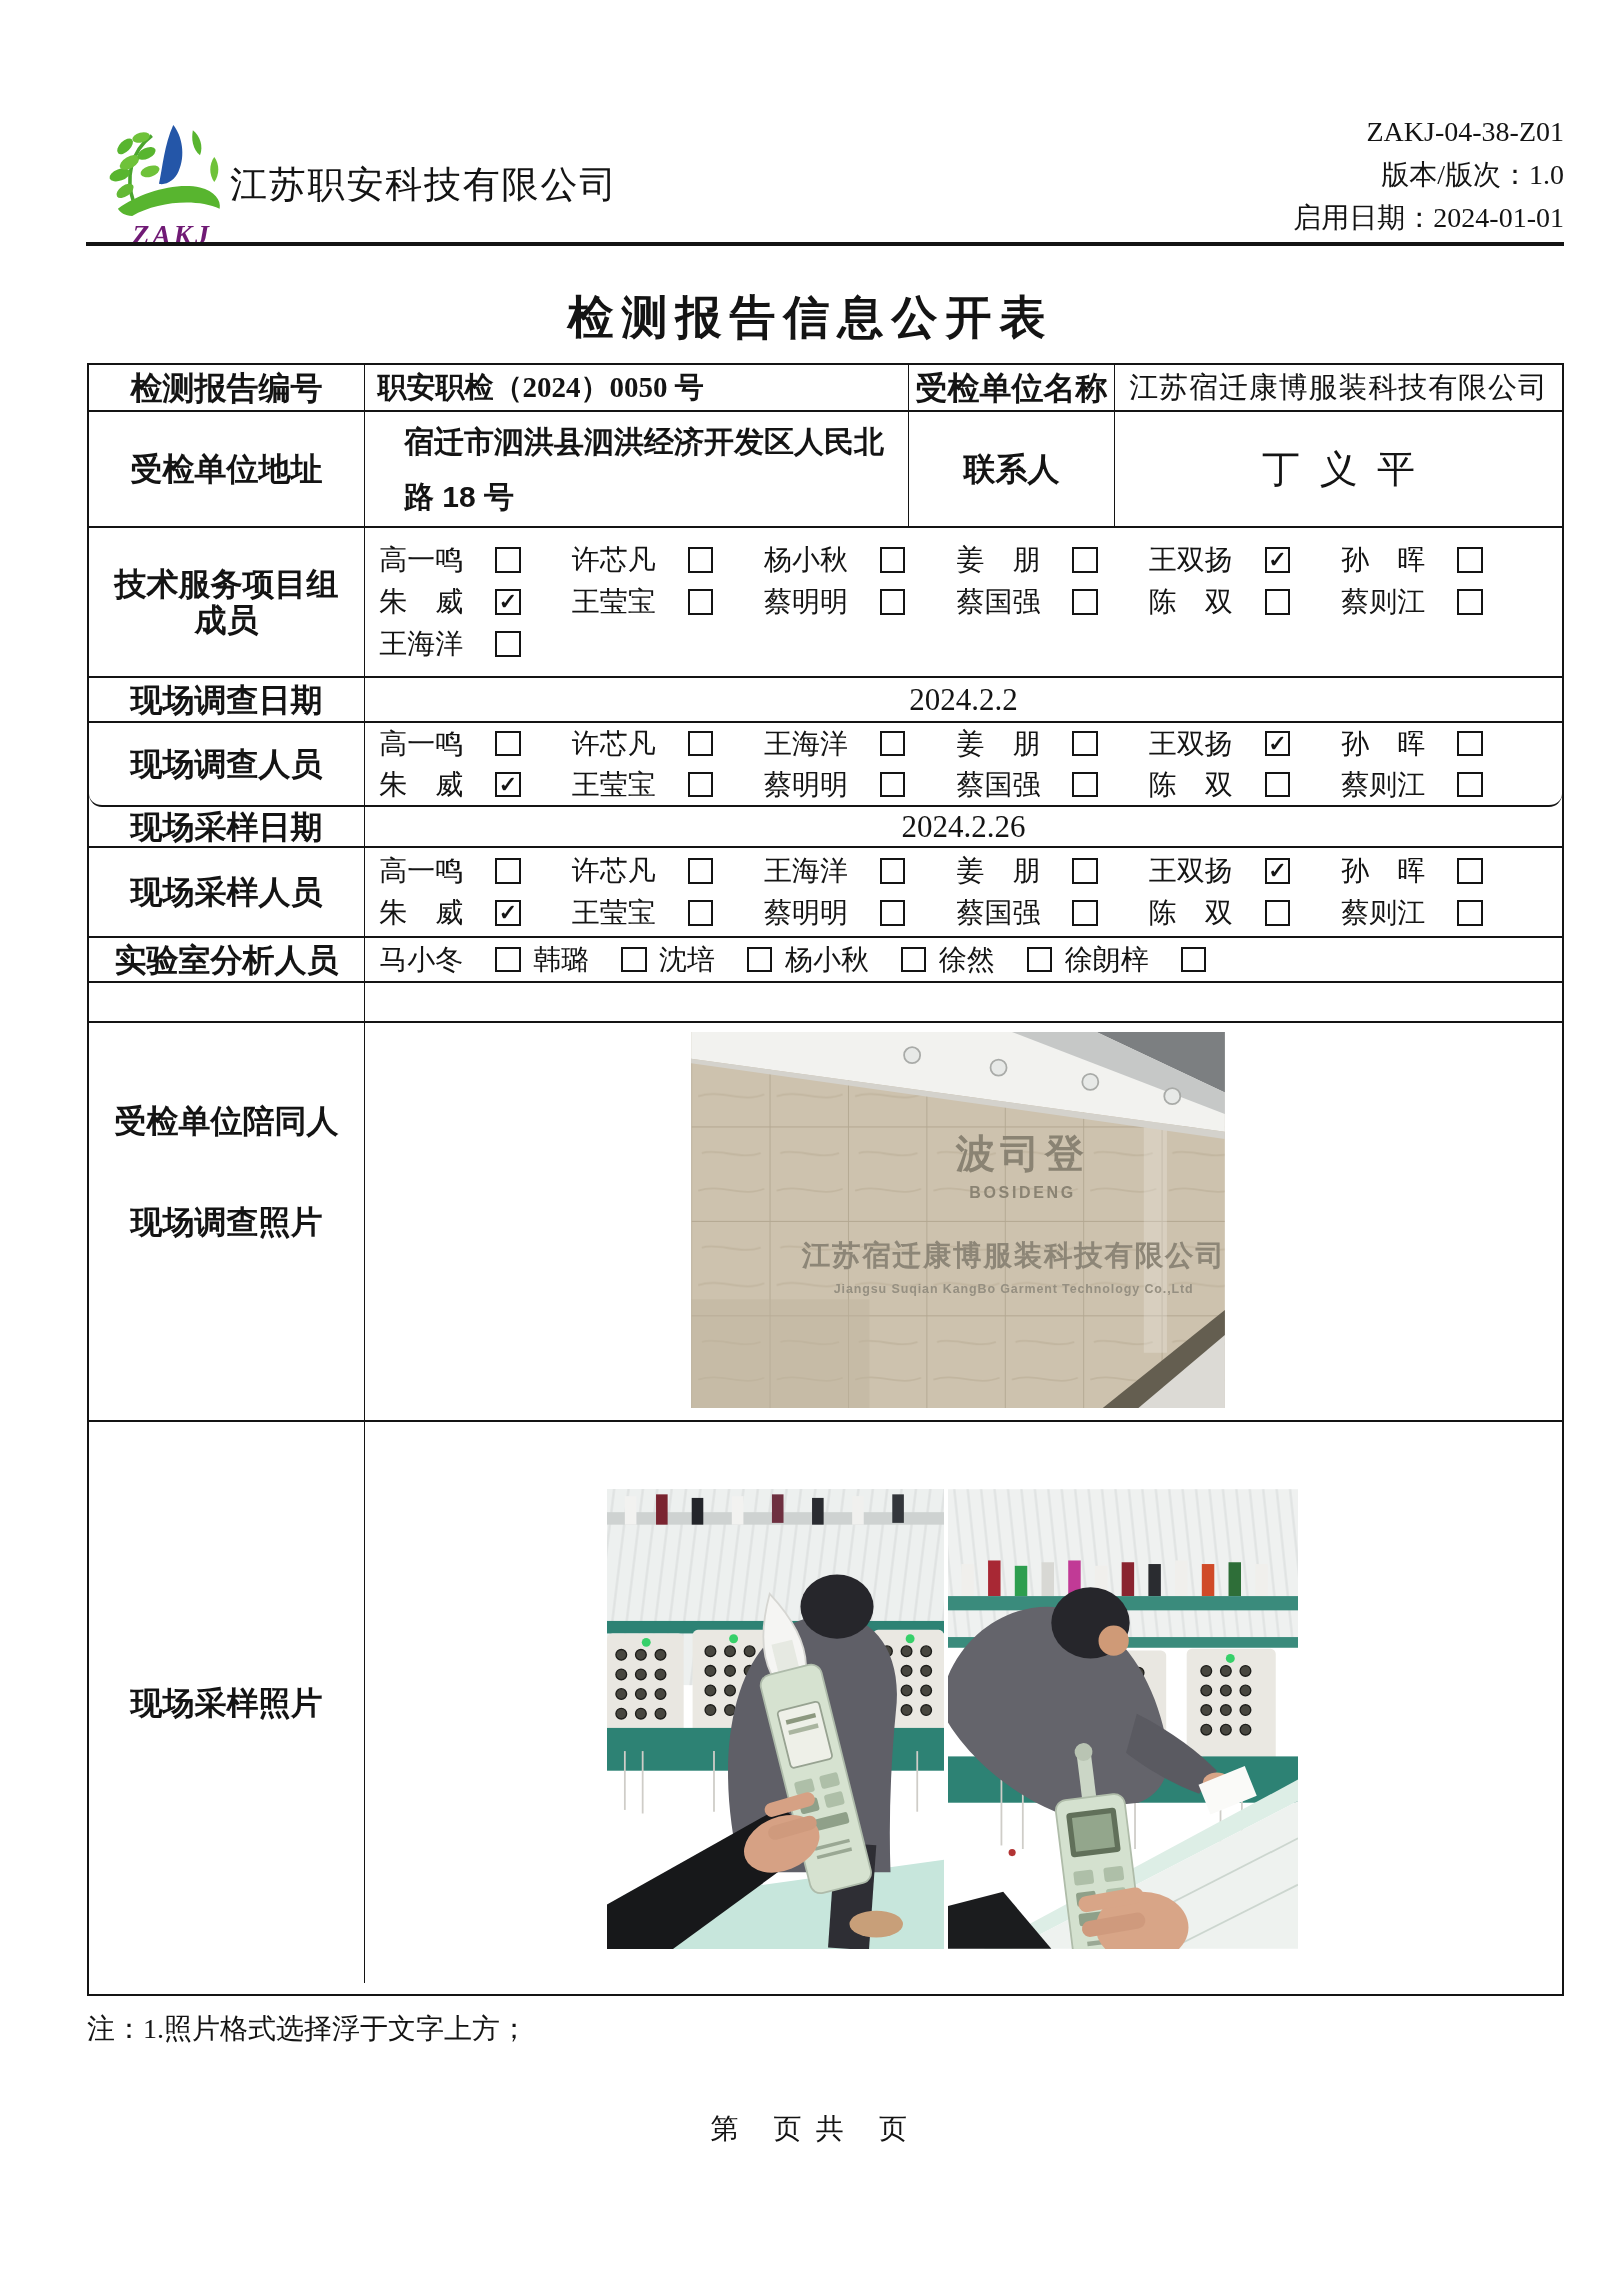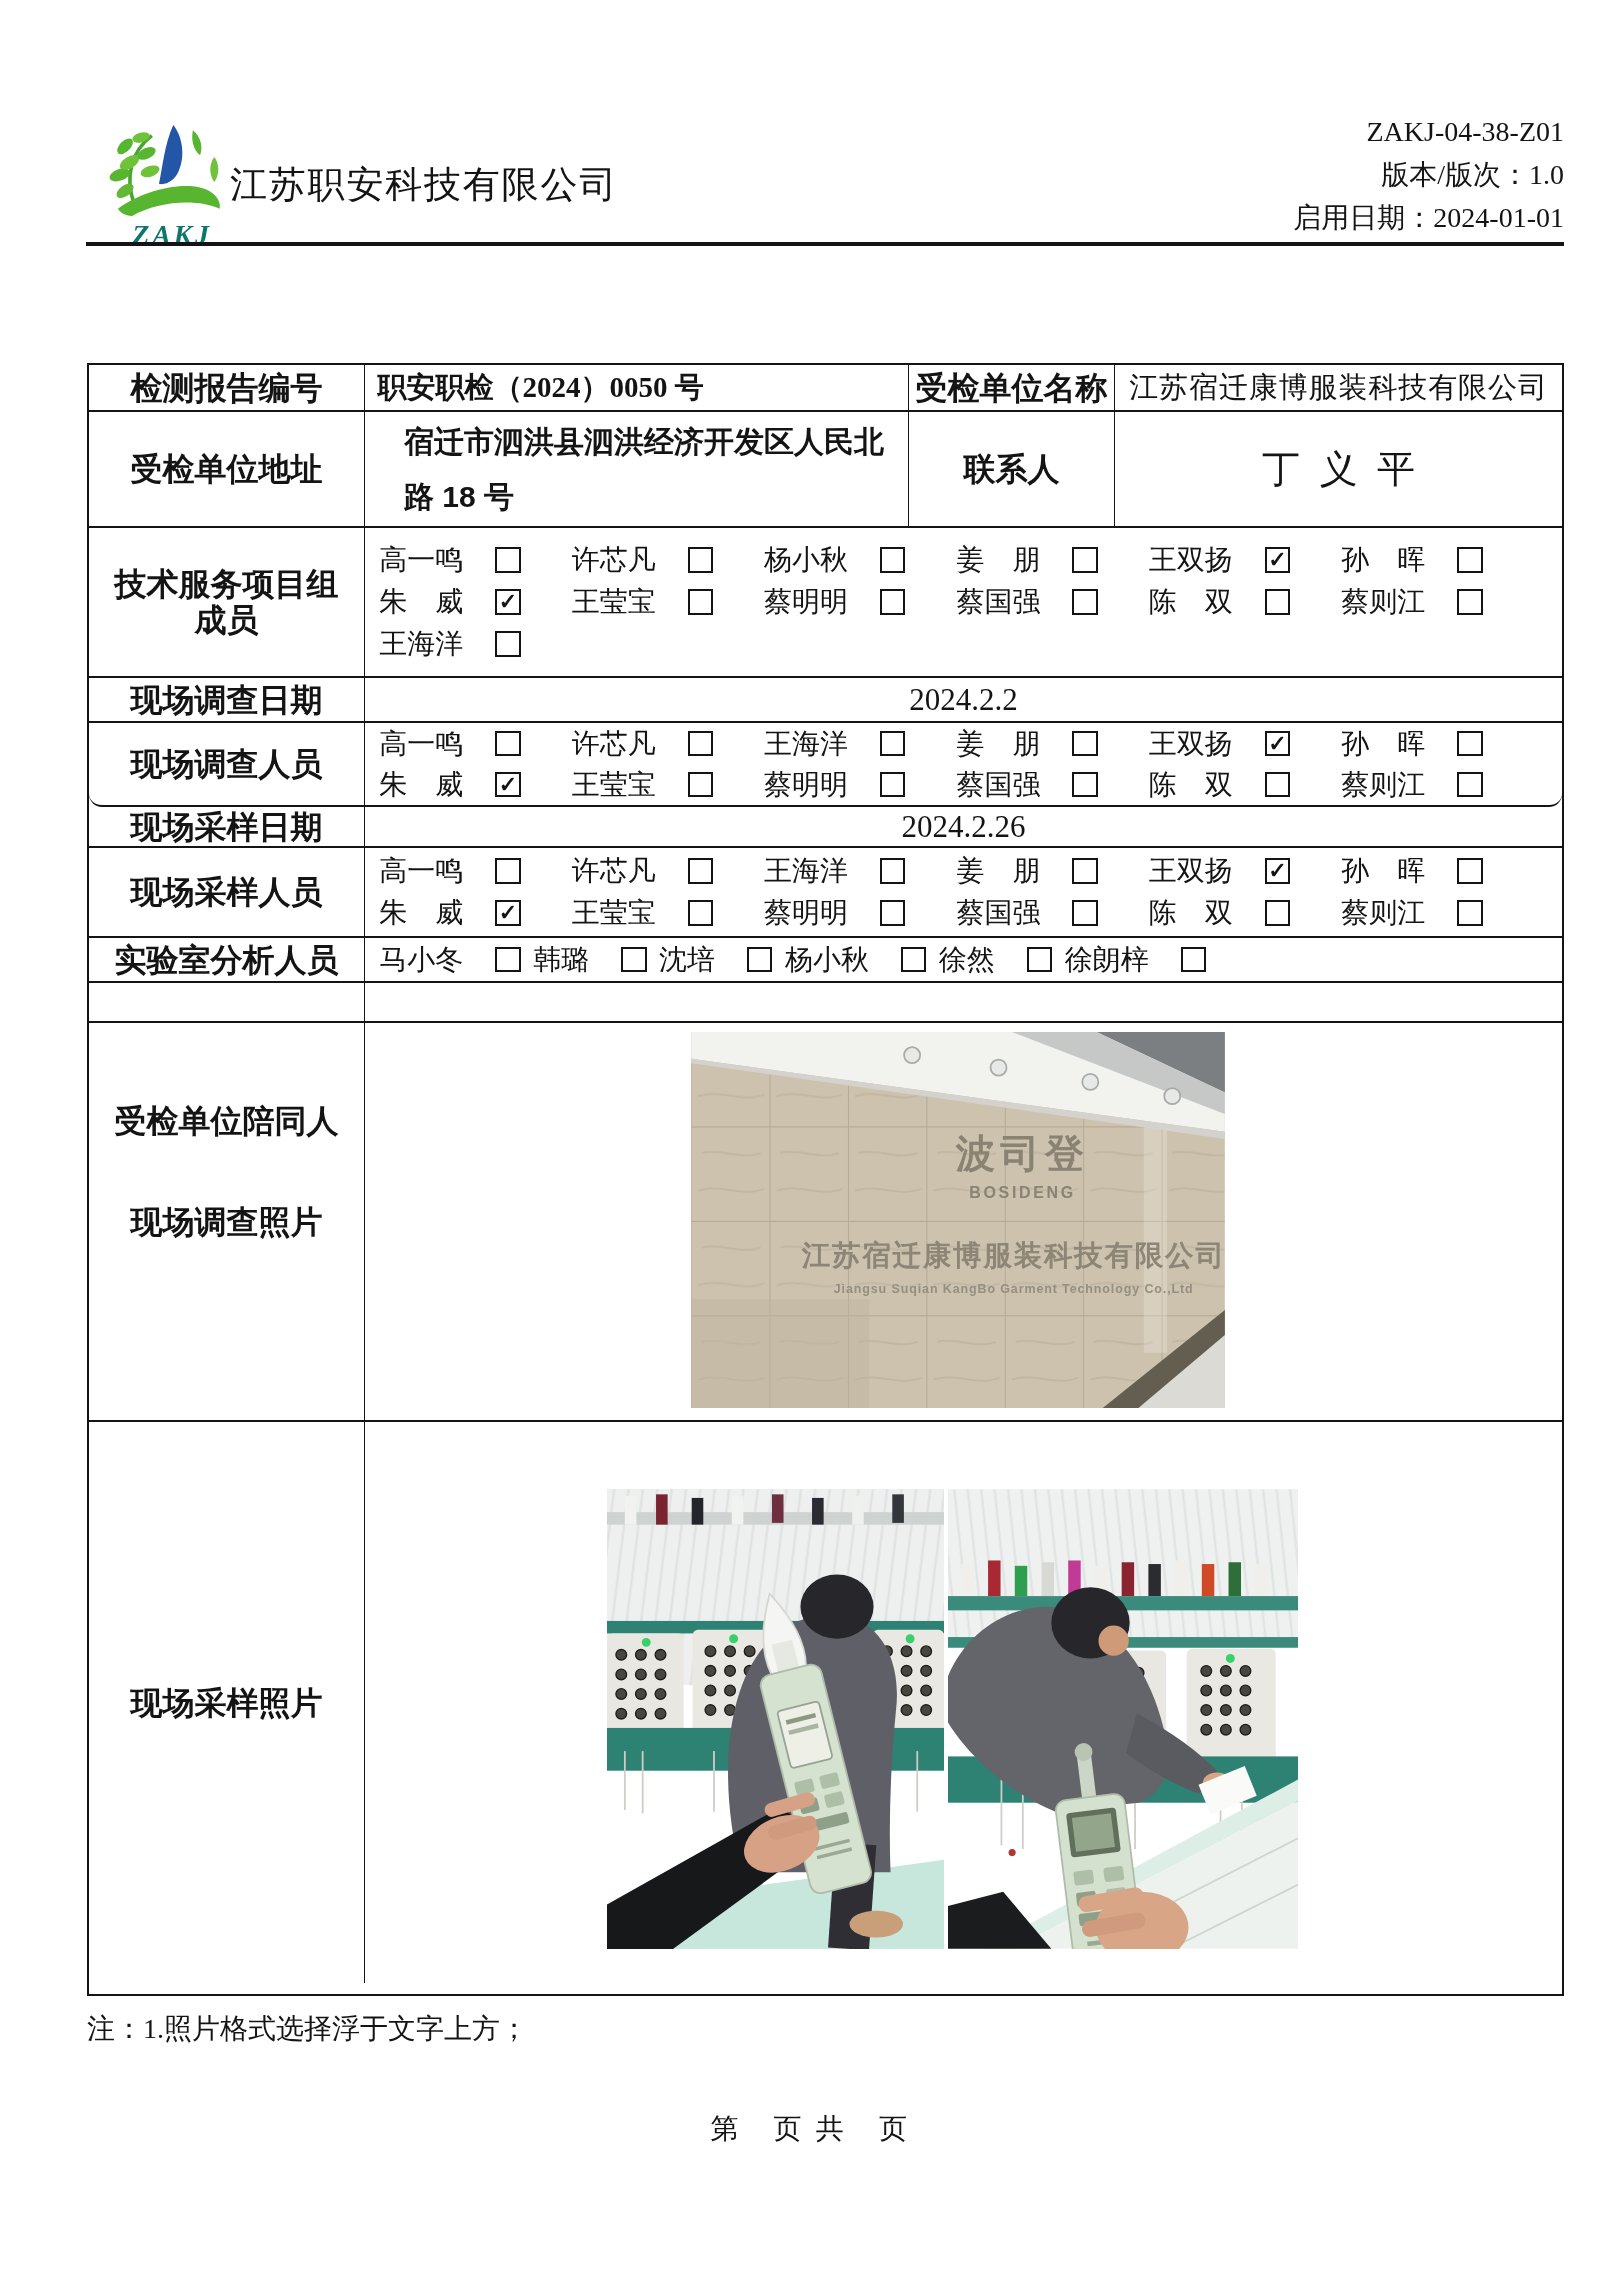--- a/index.html
+++ b/index.html
@@ -1,21 +1,21 @@
 <!DOCTYPE html>
 <html style="font-size:14.3px"><head>
 <meta charset="utf-8">
 <style>
   html,body{margin:0;padding:0;background:#9a9a9a;}
   .page{position:relative;width:1621px;height:2281px;background:#ffffff;overflow:hidden;
         font-family:"Liberation Serif","DejaVu Serif",serif;color:#141414;}
   
   .logo-svg{position:absolute;left:100px;top:116px;}
   .logo-zakj{position:absolute;left:123px;top:219px;width:98px;text-align:center;
-             font-style:italic;font-weight:bold;font-size:28px;color:#0f766e;letter-spacing:2.7px;}
+             font-style:italic;font-weight:bold;font-size:28px;color:#701a75;letter-spacing:2.7px;}
   .hdr-company{position:absolute;left:230px;top:160px;font-size:37px;letter-spacing:1.8px;}
   .hdr-meta{position:absolute;right:57px;top:110px;text-align:right;font-size:28px;line-height:43px;}
   .hdr-rule{position:absolute;left:86px;top:242px;width:1478px;height:3.6px;background:#141414;}
   .doc-title{position:absolute;left:0;right:0;top:287px;text-align:center;
              font-size:46px;font-weight:bold;letter-spacing:8px;}
   
   .doc-table{position:absolute;left:87px;top:363px;width:1477px;height:1633px;
              border:2.7px solid #141414;box-sizing:border-box;}
   .trow{display:flex;box-sizing:border-box;border-bottom:2.7px solid #141414;}
   .trow.last{border-bottom:none;}
@@ -75,20 +75,21 @@
   </svg>
   <div class="logo-zakj">ZAKJ</div>
   <div class="hdr-company">江苏职安科技有限公司</div>
   <div class="hdr-meta">
     <div>ZAKJ-04-38-Z01</div>
     <div>版本/版次：1.0</div>
     <div>启用日期：2024-01-01</div>
   </div>
   <div class="hdr-rule"></div>
 
+  <div class="doc-title">检测报告信息公开表</div>
 
   <div class="doc-table">
 
     <div class="trow r1">
       <div class="cell lblc">
           <div class="lbl-inner">检测报告编号</div>
         </div>
       <div class="cell w2 v-reportno">职安职检（2024）0050 号</div>
       <div class="cell w3 lblc">
           <div class="lbl-inner">受检单位名称</div>

